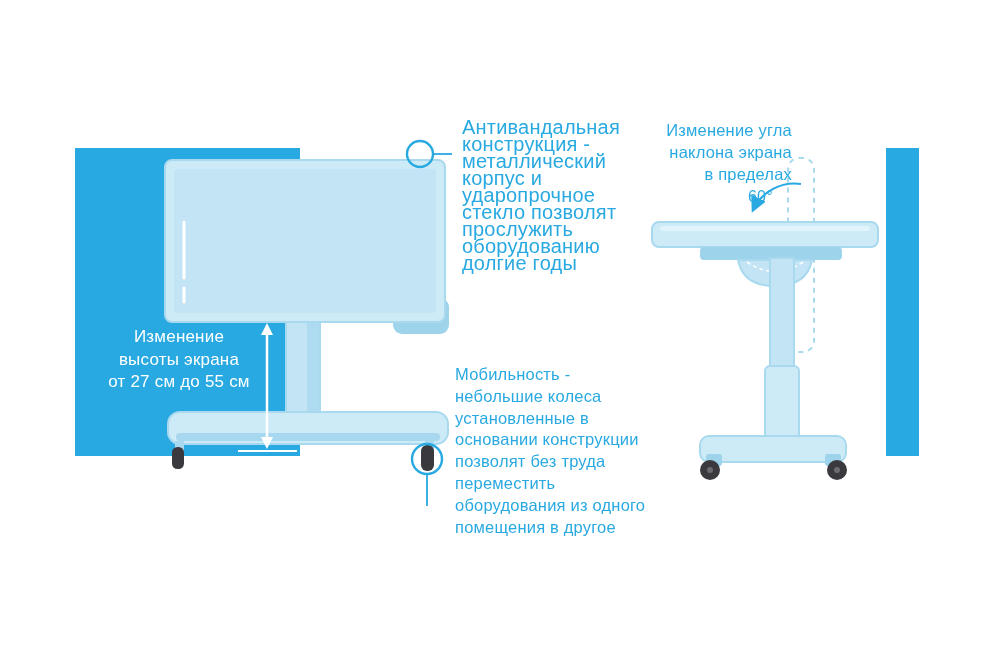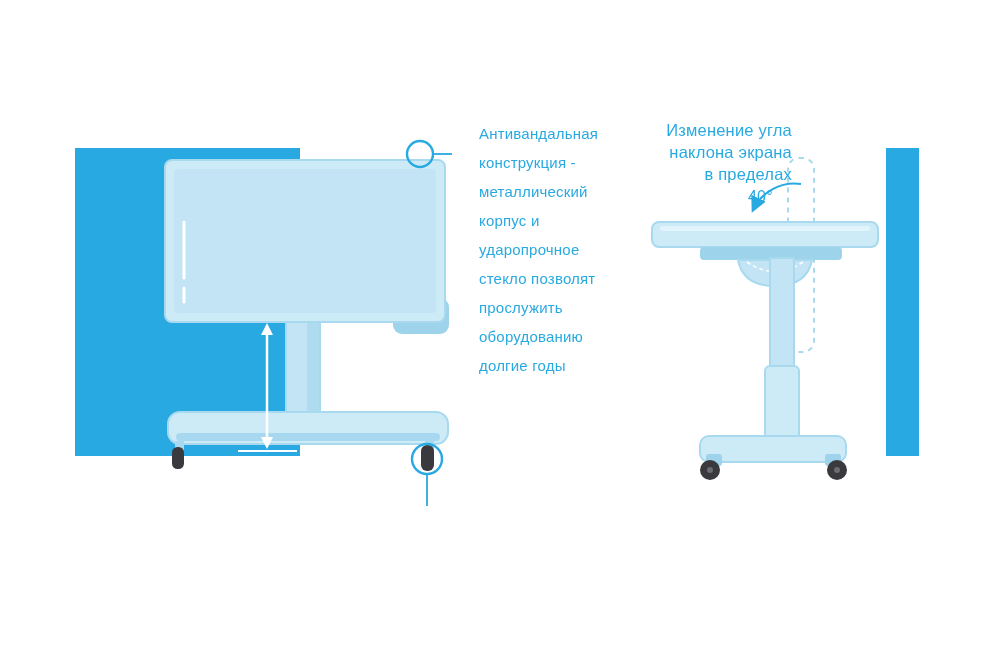--- a/index.html
+++ b/index.html
@@ -29,21 +29,21 @@
   .arc-arrow{fill:none;stroke:var(--accent);stroke-width:2;}
   .glare{stroke:#ffffff;stroke-width:3;stroke-linecap:round;}
   .warrow{stroke:#ffffff;stroke-width:2.5;}
   .wline{stroke:#ffffff;stroke-width:2;}
   .callout{fill:none;stroke:var(--accent);stroke-width:2.4;}
   .callout-line{stroke:var(--accent);stroke-width:1.8;}
   
   .txt{position:absolute;color:var(--accent);white-space:pre-line;letter-spacing:.2px;}
   .height-label{left:93px;top:326px;width:172px;text-align:center;color:var(--label-white);
                 font-size:17px;line-height:22.5px;}
-  .vandal-label{left:479px;top:119px;width:190px;font-size:15px;line-height:29px;}
+  .vandal-label{left:462px;top:119px;width:190px;font-size:20px;line-height:17px;}
   .mobility-label{left:455px;top:364px;width:240px;font-size:16.5px;line-height:21.8px;}
   .tilt-label{left:622px;top:119px;width:170px;text-align:right;font-size:16.5px;line-height:22px;}
   .tilt-angle{left:748px;top:188px;font-size:16px;}
 </style>
 </head>
 <body>
 
 <div class="canvas">
 
   <div class="panel panel-left"></div>
@@ -129,31 +129,42 @@
     <g>
       <circle cx="420" cy="154" r="13" class="callout"></circle>
       <line x1="434" y1="154" x2="452" y2="154" class="callout-line"></line>
     </g>
     <g>
       <circle cx="427" cy="459" r="15" class="callout"></circle>
       <line x1="427" y1="474" x2="427" y2="506" class="callout-line"></line>
     </g>
   </svg>
 
+  <div class="txt height-label">Изменение
+высоты экрана
+от 27 см до 55 см</div>
 
   <div class="txt vandal-label">Антивандальная
 конструкция -
 металлический
 корпус и
 ударопрочное
 стекло позволят
 прослужить
 оборудованию
 долгие годы</div>
 
+  <div class="txt mobility-label">Мобильность -
+небольшие колеса
+установленные в
+основании конструкции
+позволят без труда
+переместить
+оборудования из одного
+помещения в другое</div>
 
   <div class="txt tilt-label">Изменение угла
 наклона экрана
 в пределах</div>
 
-  <div class="txt tilt-angle">40°</div>
+  <div class="txt tilt-angle">60°</div>
 
 </div>
 
 </body></html>

